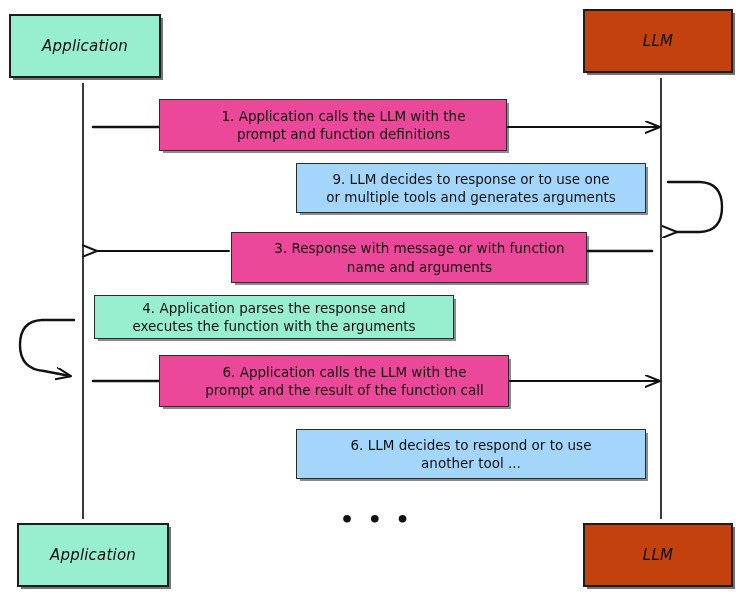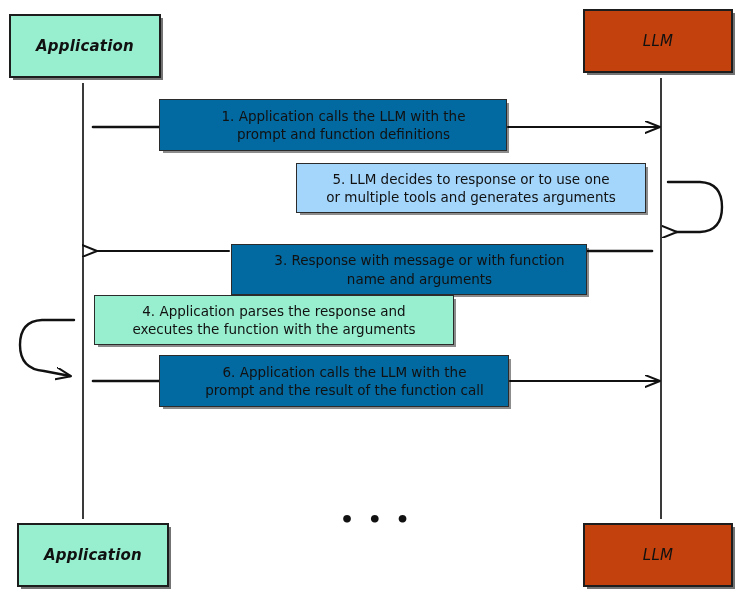--- a/index.html
+++ b/index.html
@@ -41,21 +41,21 @@
   }
   .actor-label {
     font-family: "DejaVu Sans", sans-serif;
     font-size: 15px;
     font-style: italic;
     color: #111111;
     letter-spacing: 0.2px;
     white-space: nowrap;
   }
 
-  .actor-app   { background: #98efd0; font-weight: bold; }
+  .actor-app   { background: #98efd0; }
   .actor-llm   { background: #c2410c; }
 
   #actor-app-top    { left: 9px;   top: 14px;  width: 152px; height: 64px; }
   #actor-llm-top    { left: 583px; top: 9px;   width: 150px; height: 64px; }
   #actor-app-bottom { left: 17px;  top: 523px; width: 152px; height: 64px; }
   #actor-llm-bottom { left: 583px; top: 523px; width: 150px; height: 64px; }
 
   
   .msg-box {
     position: absolute;
@@ -68,28 +68,28 @@
     padding: 4px 8px;
     box-shadow: 3px 3px 0 -1px rgba(0,0,0,0.45);
   }
   .msg-text {
     font-family: "DejaVu Sans", sans-serif;
     font-size: 13.5px;
     line-height: 1.35;
     color: #111111;
     white-space: pre-line;
   }
-  .msg-white { background: #0369a1; padding-left: 29px; }
+  .msg-white { background: #ec4899; padding-left: 29px; }
   .msg-blue  { background: #a4d6fc; }
   .msg-green { background: #98efd0; }
 
   #msg-1 { left: 159px; top: 99px;  width: 348px; height: 52px; }
   #msg-2 { left: 296px; top: 163px; width: 350px; height: 50px; }
-  #msg-3 { left: 231px; top: 244px; width: 356px; height: 51px; }
-  #msg-4 { left: 94px;  top: 295px; width: 360px; height: 50px; }
+  #msg-3 { left: 231px; top: 232px; width: 356px; height: 51px; }
+  #msg-4 { left: 94px;  top: 295px; width: 360px; height: 44px; }
   #msg-5 { left: 159px; top: 355px; width: 350px; height: 52px; }
   #msg-6 { left: 296px; top: 429px; width: 350px; height: 50px; }
 
   
   #ellipsis {
     position: absolute;
     left: 340px;
     top: 509px;
     font-family: "DejaVu Sans", sans-serif;
     font-size: 22px;
@@ -146,35 +146,39 @@
   <div id="actor-llm-bottom" class="actor-box actor-llm">
     <span class="actor-label">LLM</span>
   </div>
 
   <div id="msg-1" class="msg-box msg-white">
     <span class="msg-text">1. Application calls the LLM with the
 prompt and function definitions</span>
   </div>
 
   <div id="msg-2" class="msg-box msg-blue">
-    <span class="msg-text">5. LLM decides to response or to use one
+    <span class="msg-text">9. LLM decides to response or to use one
 or multiple tools and generates arguments</span>
   </div>
 
   <div id="msg-3" class="msg-box msg-white">
     <span class="msg-text">3. Response with message or with function
 name and arguments</span>
   </div>
 
   <div id="msg-4" class="msg-box msg-green">
     <span class="msg-text">4. Application parses the response and
 executes the function with the arguments</span>
   </div>
 
   <div id="msg-5" class="msg-box msg-white">
     <span class="msg-text">6. Application calls the LLM with the
 prompt and the result of the function call</span>
   </div>
 
+  <div id="msg-6" class="msg-box msg-blue">
+    <span class="msg-text">6. LLM decides to respond or to use
+another tool ...</span>
+  </div>
 
   <div id="ellipsis">• • •</div>
 
 </div>
 
 </body></html>

